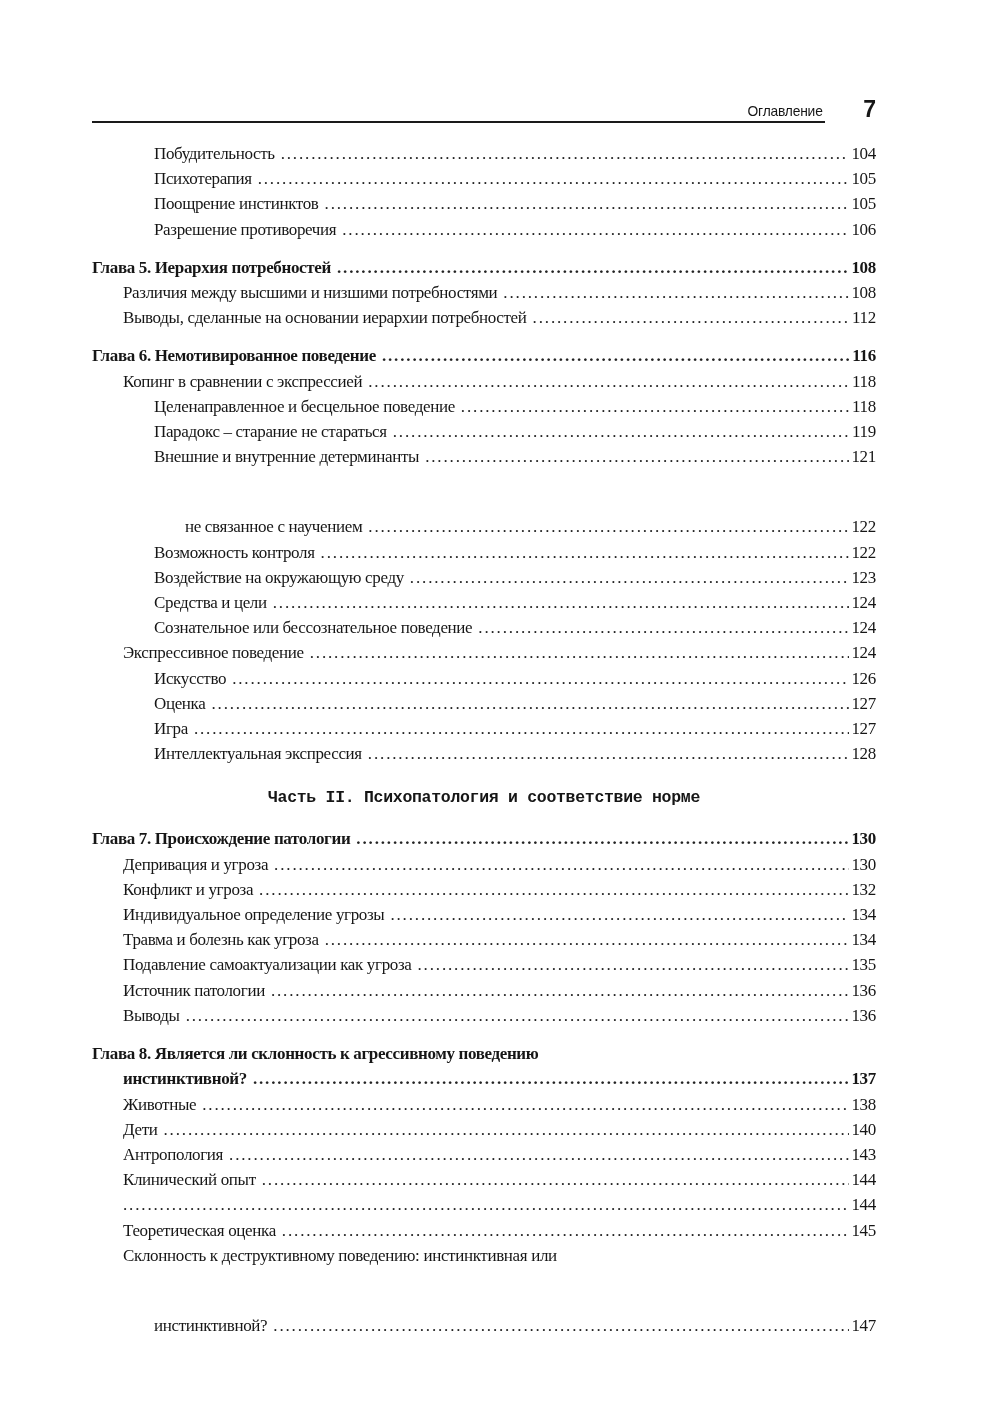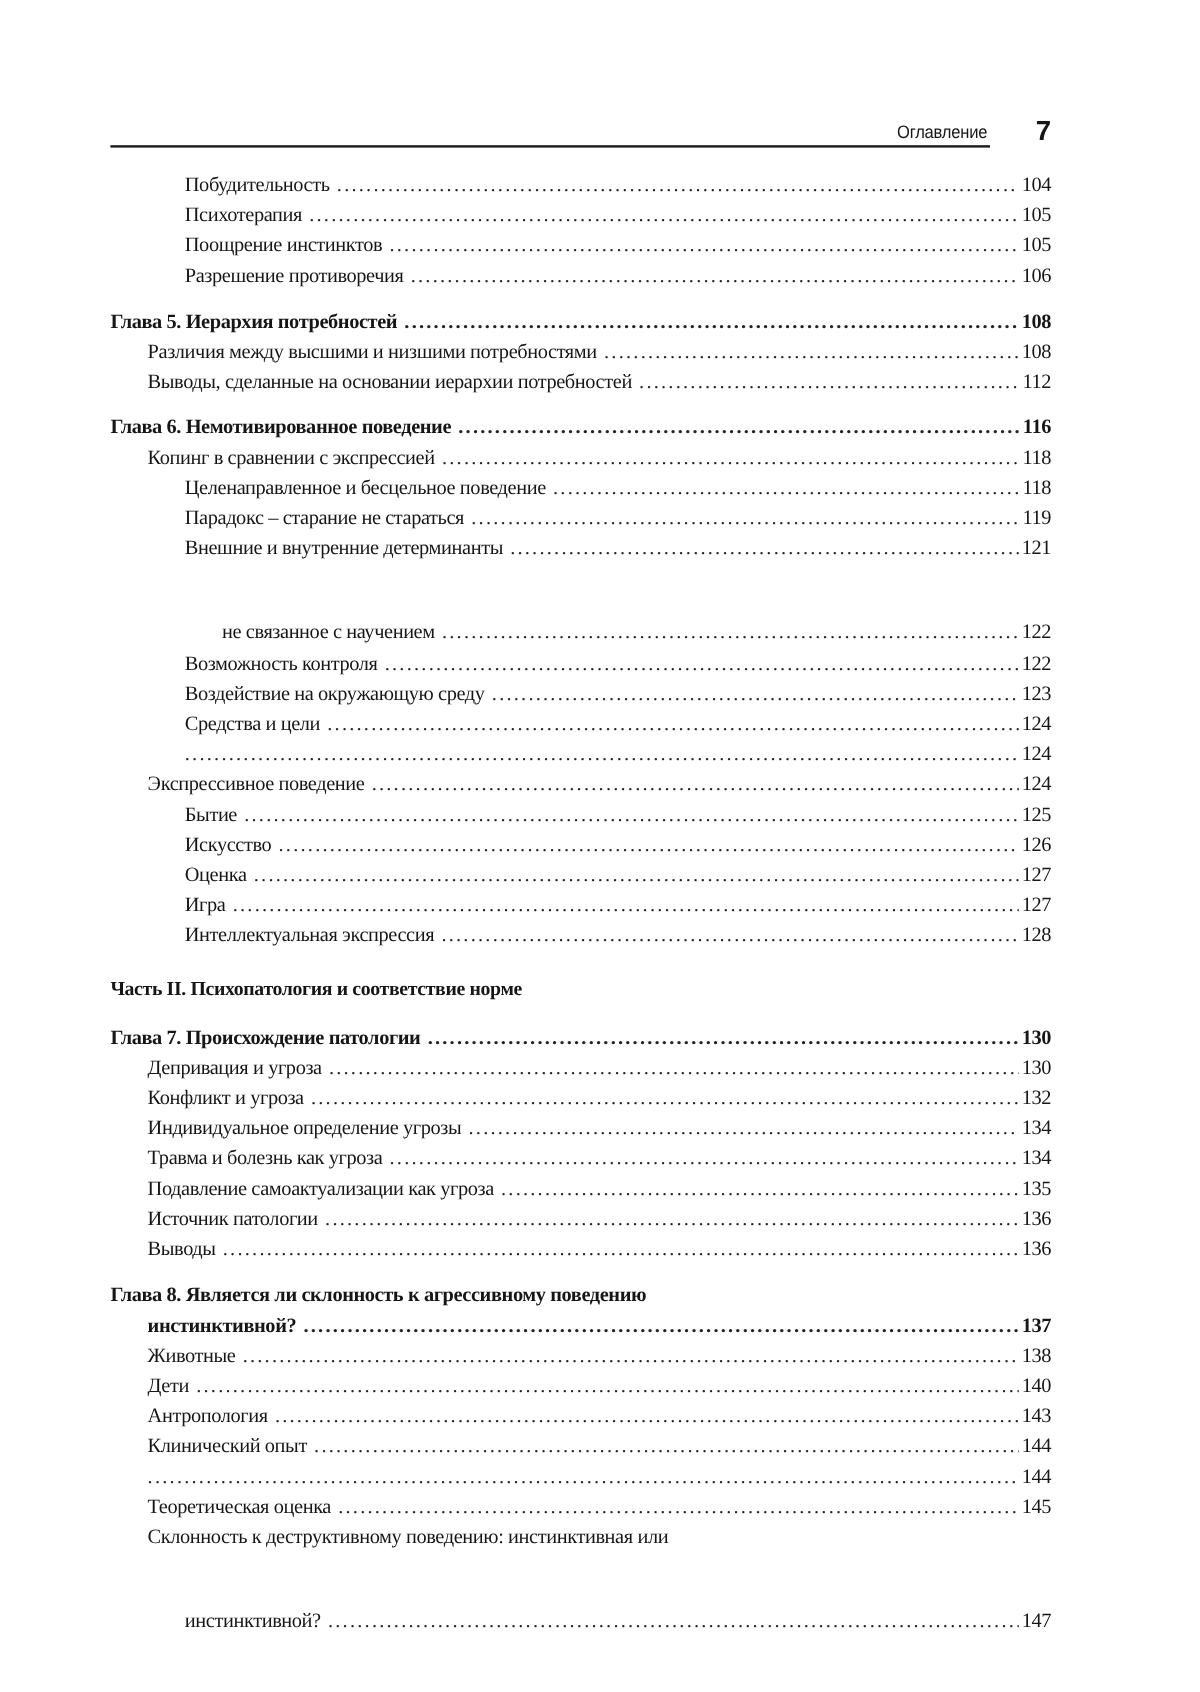--- a/index.html
+++ b/index.html
@@ -36,22 +36,22 @@
       letter-spacing: -1.2px;
     }
     .entry .page { white-space: nowrap; padding-left: 2px; letter-spacing: -0.3px; }
     .lvl0 { padding-left: 0; font-weight: bold; }
     .lvl1 { padding-left: 31px; }
     .lvl2 { padding-left: 62px; }
     .entry.wrap0 .row.second { padding-left: 31px; }
     .entry.wrap1 .row.second { padding-left: 31px; margin-top: 45px; }
     .gap { height: 13px; }
     .part-heading {
-      margin: 10px 0 0 0; height: 50px; line-height: 44px;
-      font-family: Liberation Serif, serif; font-weight: bold;
+      text-align: center; margin: 10px 0 0 0; height: 50px; line-height: 44px;
+      font-family: Liberation Mono, monospace; font-weight: bold;
       font-size: 16.5px; letter-spacing: -0.3px;
     }
   </style>
 </head>
 <body>
 
 <div class="running-head">
   <div class="rule"></div>
   <span class="section">Оглавление</span>
   <span class="pageno">7</span>
@@ -172,36 +172,30 @@
     </div>
   <div class="entry lvl2">
       <div class="row">
         <span class="title">Средства и цели</span>
         <span class="leader"></span>
         <span class="page">124</span>
       </div>
     </div>
   <div class="entry lvl2">
       <div class="row">
+        <span class="title">Сознательное или бессознательное поведение</span>
         <span class="leader"></span>
         <span class="page">124</span>
       </div>
     </div>
   <div class="entry lvl1">
       <div class="row">
         <span class="title">Экспрессивное поведение</span>
         <span class="leader"></span>
         <span class="page">124</span>
-      </div>
-    </div>
-  <div class="entry lvl2">
-      <div class="row">
-        <span class="title">Бытие</span>
-        <span class="leader"></span>
-        <span class="page">125</span>
       </div>
     </div>
   <div class="entry lvl2">
       <div class="row">
         <span class="title">Искусство</span>
         <span class="leader"></span>
         <span class="page">126</span>
       </div>
     </div>
   <div class="entry lvl2">

